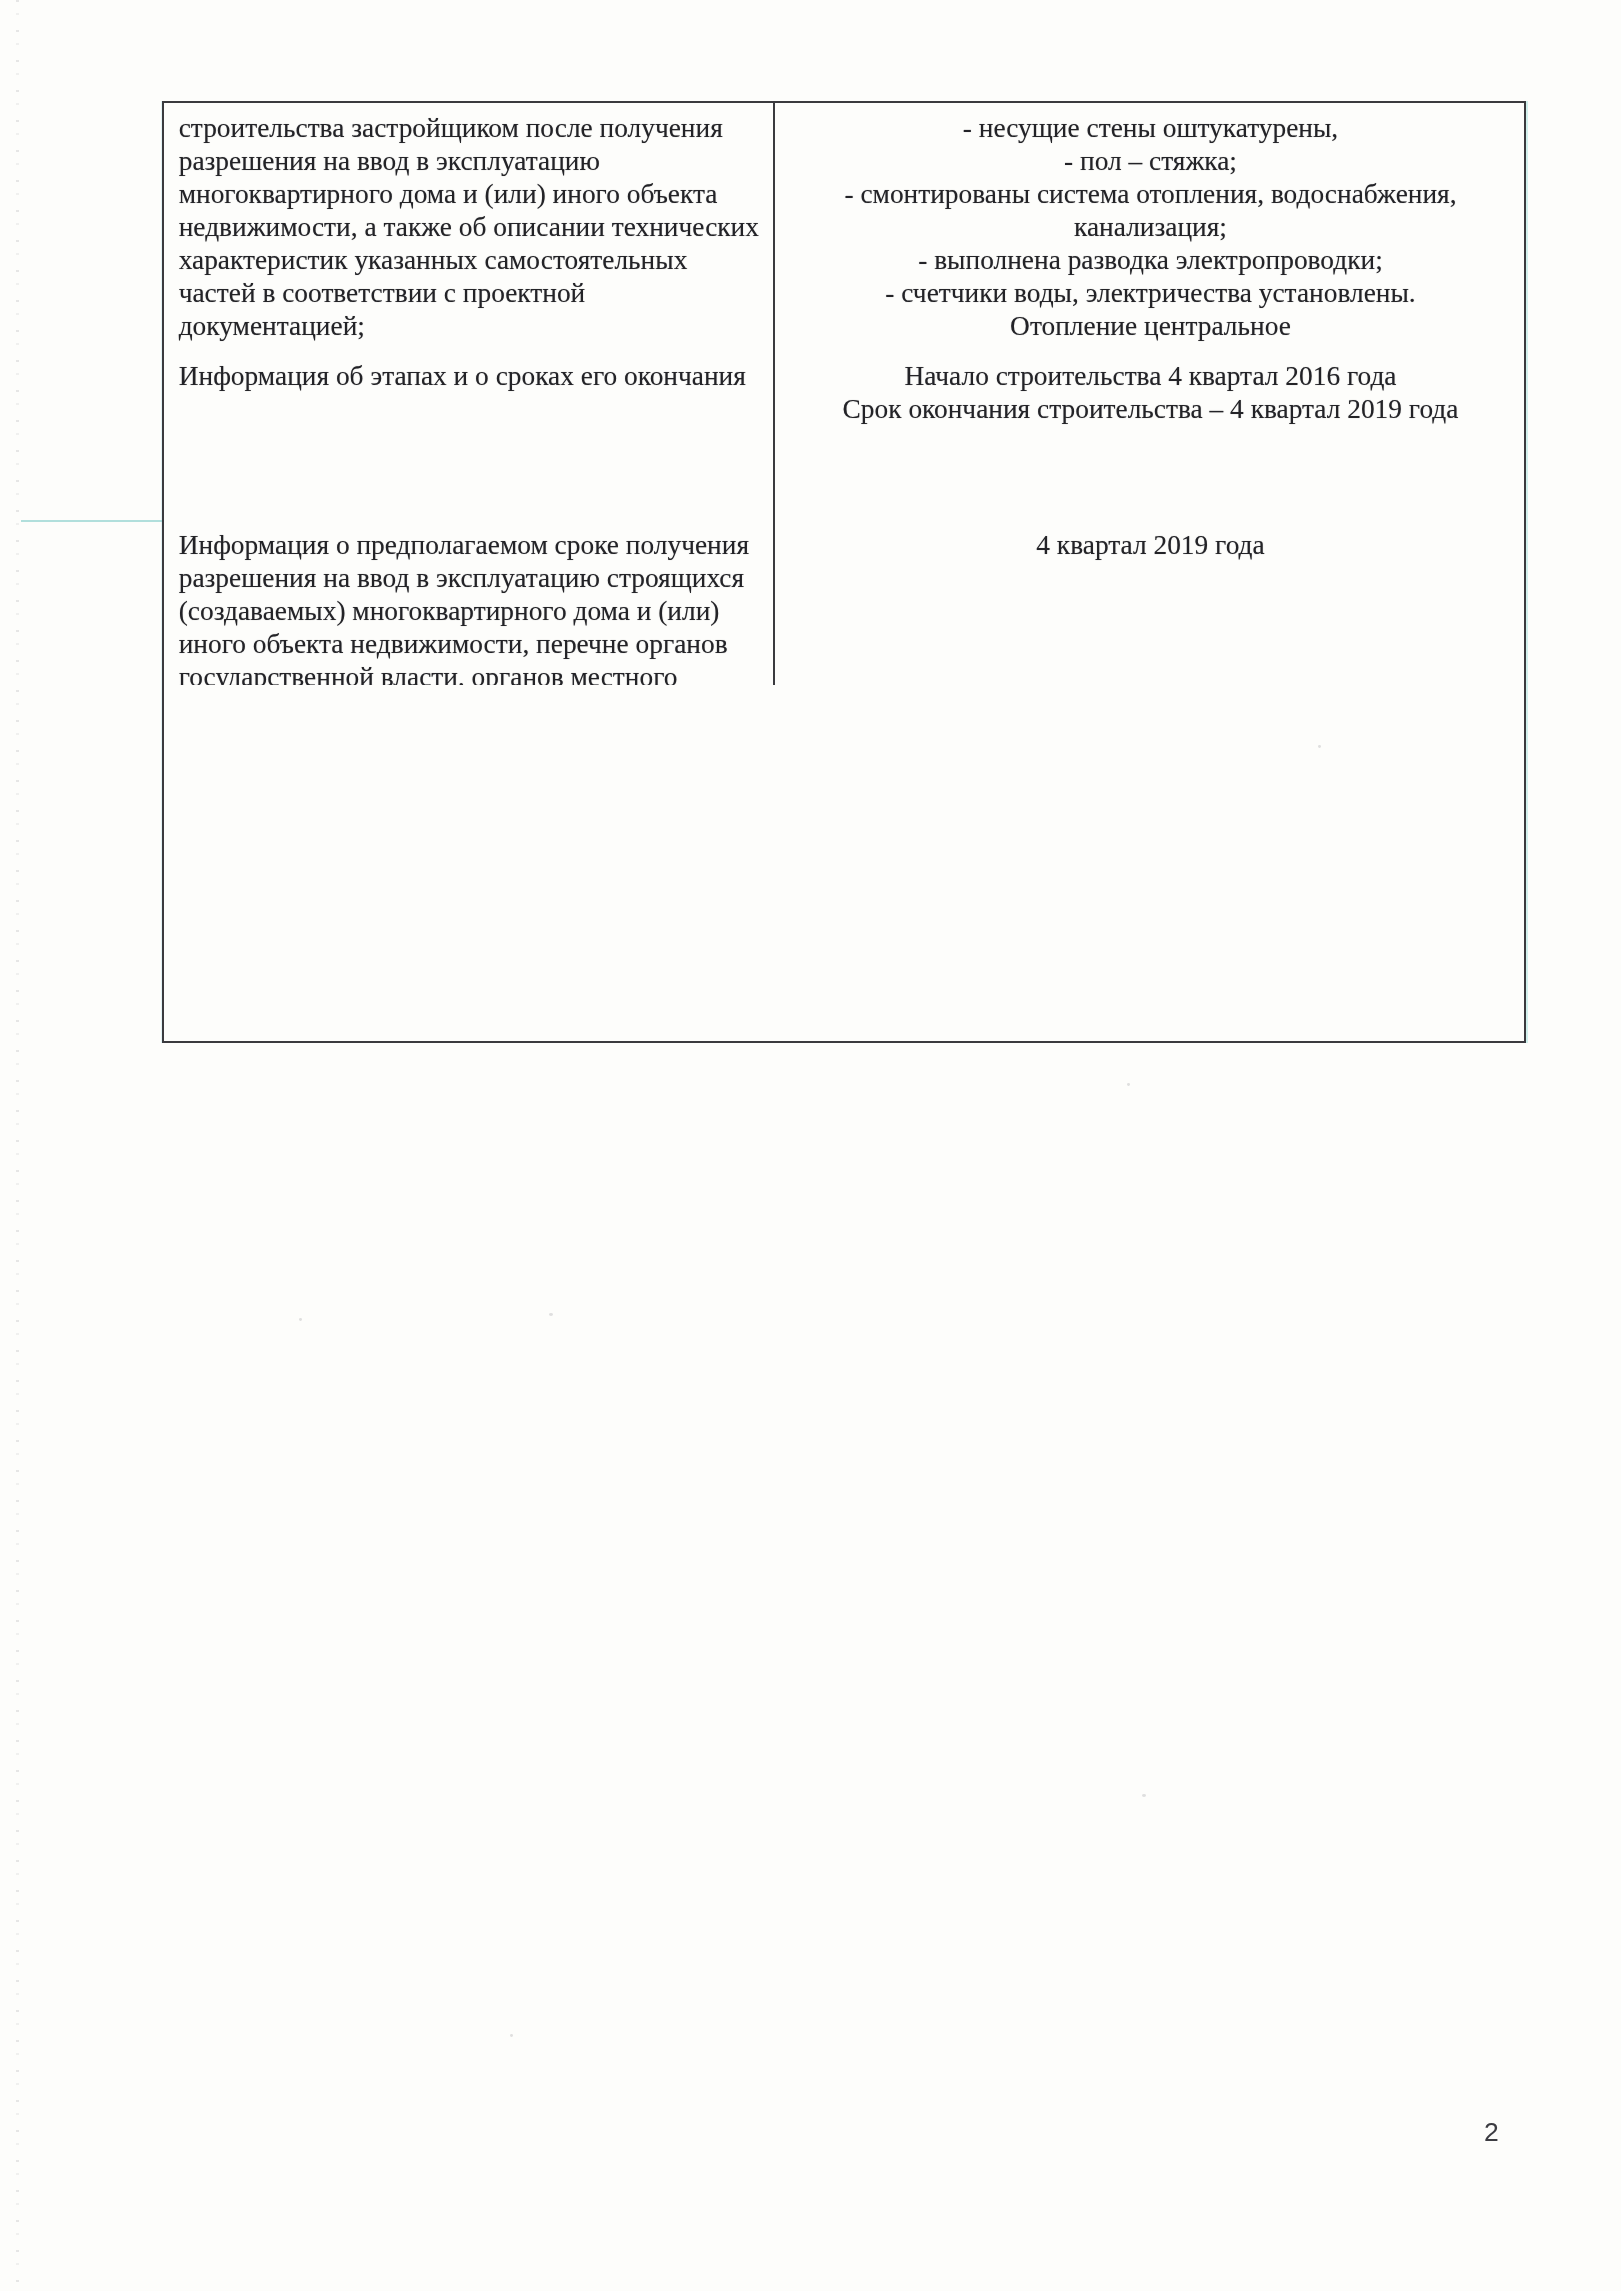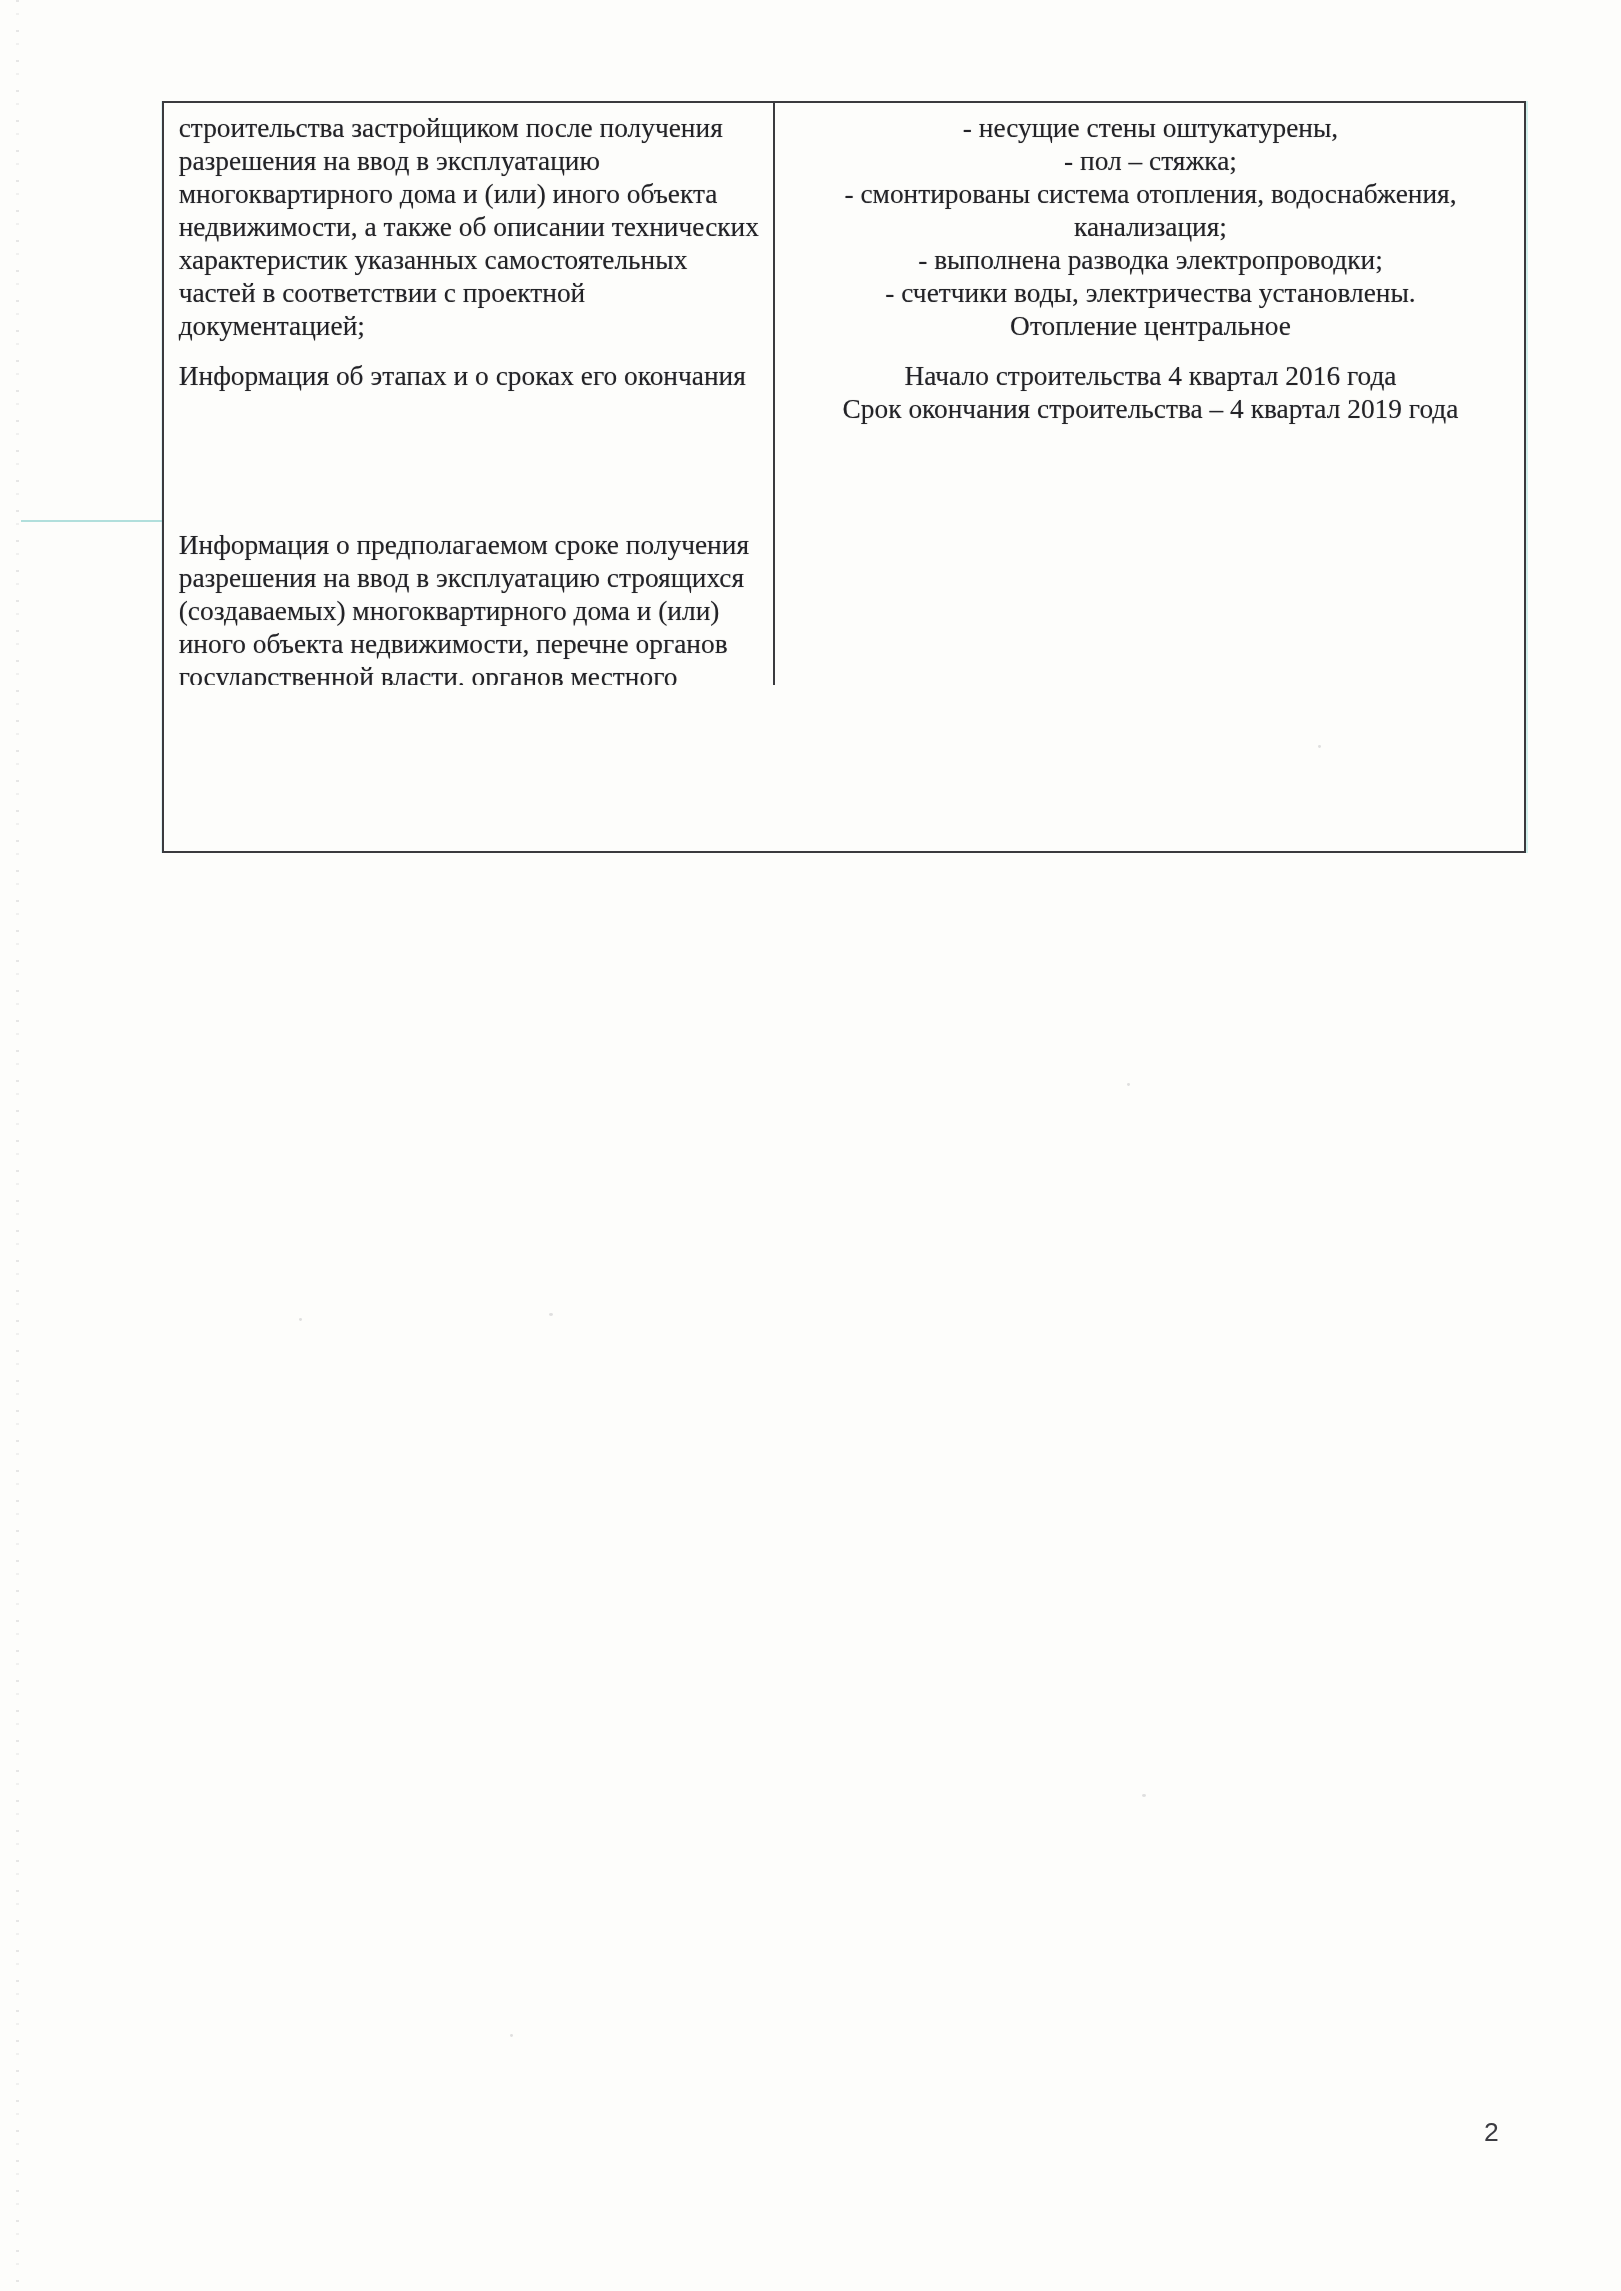--- a/index.html
+++ b/index.html
@@ -38,21 +38,21 @@
   .artifact-line {
     position: absolute;
     left: 20.6px; top: 520px;
     width: 141px; height: 2px;
     background: var(--artifact-cyan);
     opacity: 0.9;
   }
   .doc-table {
     position: absolute;
     left: 162px; top: 101px;
-    width: 1364px; height: 752px;
+    width: 1364px; height: 942px;
     border: 2px solid var(--border);
     display: grid;
     grid-template-columns: 611px 750px;
     grid-template-rows: 248px 169px 165px 289px;
     background: transparent;
     
     box-shadow: 2px 0 0 rgba(80,200,190,0.25), -1px 0 0 rgba(120,200,220,0.2);
   }
   .cell {
     font-size: 27.4px;
@@ -96,20 +96,21 @@
 - выполнена разводка электропроводки;
 - счетчики воды, электричества установлены.
 Отопление центральное</div>
 
 
     <div class="cell cell-label row3">Информация об этапах и о сроках его окончания</div>
     <div class="cell cell-value row3">Начало строительства 4 квартал 2016 года
 Срок окончания строительства – 4 квартал 2019 года</div>
 
     <div class="cell cell-label row4">Информация о предполагаемом сроке получения разрешения на ввод в эксплуатацию строящихся (создаваемых) многоквартирного дома и (или) иного объекта недвижимости, перечне органов государственной власти, органов местного самоуправления и организаций, представители которых участвуют в приемке указанных многоквартирного дома и (или) иного объекта недвижимости;</div>
+    <div class="cell cell-value row4">4 квартал 2019 года</div>
 
   </div>
 
   <div class="speck s1"></div>
   <div class="speck s2"></div>
   <div class="speck s3"></div>
   <div class="speck s4"></div>
   <div class="speck s5"></div>
   <div class="speck s6"></div>
 

